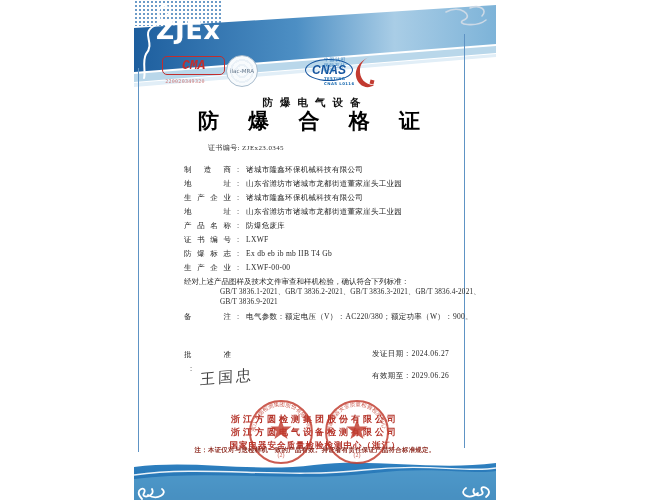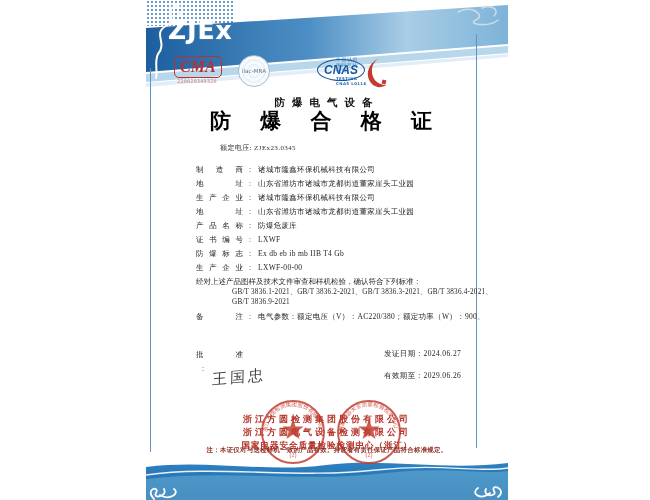--- a/index.html
+++ b/index.html
@@ -1,32 +1,32 @@
 <!DOCTYPE html>
 <html><head>
 <meta charset="utf-8">
 <style>
   html,body{margin:0;padding:0;background:#fff;}
   .stage{position:relative;width:650px;height:500px;background:#ffffff;overflow:hidden;
          font-family:"Liberation Serif","DejaVu Serif",serif;}
-  .page{position:absolute;left:146px;top:0;width:362px;height:388px;background:#fff;}
+  .page{position:absolute;left:134px;top:0;width:362px;height:388px;background:#fff;}
   .abs{position:absolute;}
 
   
   .dots{left:0;top:0;width:88px;height:26px;
         background-image:radial-gradient(circle,#3a79b5 0.8px,transparent 1.1px);
         background-size:4px 4px;opacity:.75;}
   .brand{left:22px;top:16px;color:#fff;font-family:"DejaVu Sans",sans-serif;
          font-weight:800;font-size:25px;letter-spacing:1px;text-shadow:0 0 1px rgba(255,255,255,.6);}
   .vline{width:1px;background:#5e93c4;}
 
   
   .cma-box{left:28px;top:56px;border:1.5px solid #c22d2d;border-radius:5px;color:#c22d2d;
-           font-family:Liberation Serif, serif;font-weight:bold;font-style:italic;
-           font-size:16px;padding:1px 5px;}
+           font-family:Liberation Mono, monospace;font-weight:bold;font-style:italic;
+           font-size:13px;padding:1px 19px;}
   .cma-num{left:22px;top:78px;width:58px;text-align:center;color:#c77;font-size:5px;
            font-family:"DejaVu Sans Mono",monospace;letter-spacing:.3px;}
   .ilac{left:92px;top:55px;width:30px;height:30px;border:1px solid #a9bccd;border-radius:50%;
         background:repeating-radial-gradient(circle at 50% 50%,#eaf1f7 0 2px,#f8fbfd 2px 5px);
         color:#66798d;font-family:"DejaVu Sans",sans-serif;font-size:5.6px;
         display:flex;align-items:center;justify-content:center;}
   .cnas{left:146px;top:59px;border:1.5px solid #15549e;border-radius:50%;padding:3px 6px;
         color:#15549e;font-family:Liberation Sans, sans-serif;font-weight:bold;
         font-style:italic;font-size:12px;margin-left:25px;}
   .cnas-cn{left:190px;top:57px;color:#1668b0;font-size:4.6px;line-height:5.6px;letter-spacing:1px;}
@@ -115,21 +115,21 @@
       <div>TESTING</div>
       <div>CNAS L0116</div>
     </div>
     <svg class="abs" style="left:216px;top:55px;" width="28" height="34" viewBox="0 0 28 34">
       <path d="M19,2 C6,8 2,20 10,29 C14,33 20,33 24,30 C15,30 9,23 10,14 C11,7 15,4 19,2 Z" fill="#c23a30"></path>
       <rect x="20" y="25" width="4" height="4" fill="#c23a30" transform="rotate(14 22 27)"></rect>
     </svg>
 
     <div class="abs maintitle">防 爆 合 格 证</div>
     <div class="abs subtitle">防爆电气设备</div>
-    <div class="abs certno">额定电压: ZJEx23.0345</div>
+    <div class="abs certno">证书编号: ZJEx23.0345</div>
 
     <div class="abs fields">
       <div class="frow">
         <span class="flabel">制造商</span>
           <span class="fcolon">:</span>
           <span class="fvalue">诸城市隆鑫环保机械科技有限公司</span>
       </div>
       <div class="frow">
         <span class="flabel">地址</span>
           <span class="fcolon">:</span>

